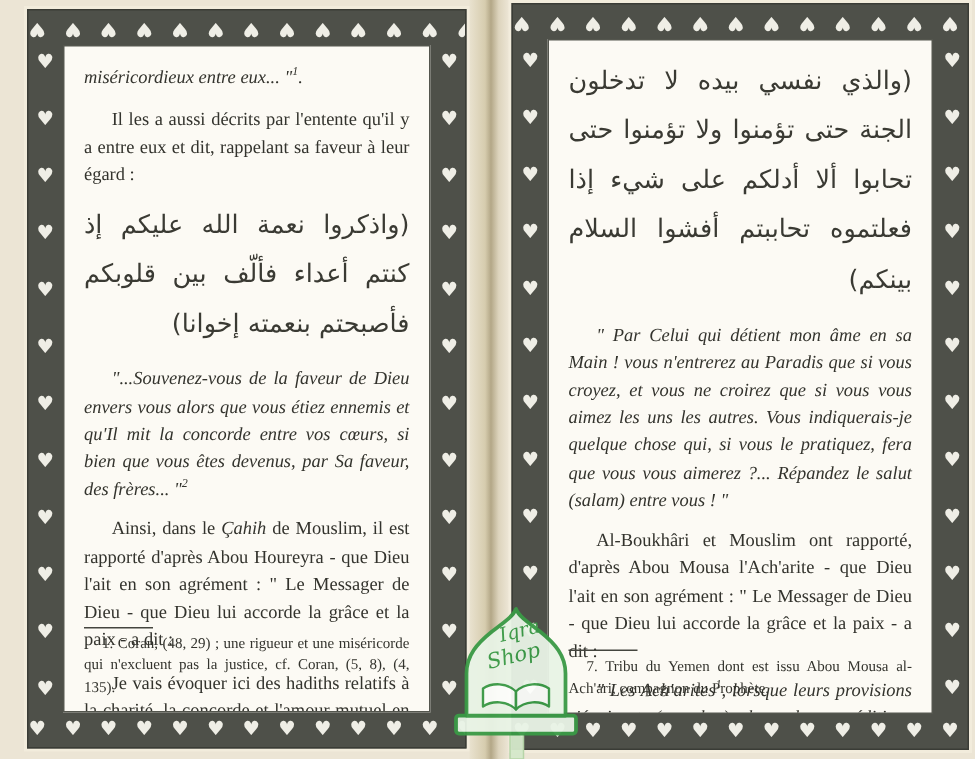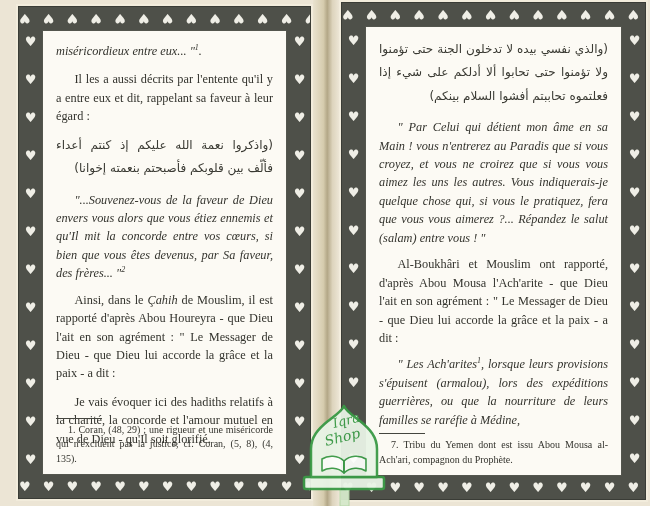--- a/index.html
+++ b/index.html
@@ -25,21 +25,21 @@
   .orn-right{right:0;}
   .content{
     position:absolute;inset:26px;background:#fcfaf4;border:1px solid #54564e;
     padding:11px 13px 8px;overflow:hidden;
   }
   
   p{margin:0 0 8px;font-size:12.3px;line-height:1.5;text-align:justify;}
   .indent{text-indent:1.5em;}
   .ital{font-style:italic;}
   .arabic{
-    direction:rtl;font-family:"DejaVu Sans",sans-serif;font-size:12px;
+    direction:rtl;font-family:"DejaVu Sans",sans-serif;font-size:17px;
     line-height:1.95;text-align:justify;margin:4px 0 10px;color:#3a3a33;
   }
   sup{font-size:8px;vertical-align:super;line-height:0;}
   .footnotes{position:absolute;left:13px;right:13px;bottom:7px;}
   .fn-rule{width:46px;border-top:1px solid #44453e;margin-bottom:4px;}
   .fn{font-size:10px;line-height:1.45;text-align:justify;text-indent:1.2em;margin:0 0 1px;}
   
   .spine{
     position:absolute;left:313px;top:0;width:26px;height:506px;
     background:linear-gradient(90deg,#e9e2cf 0%,#d6ccae 40%,#b3a787 55%,#ddd4bd 75%,#ece5d5 100%);

